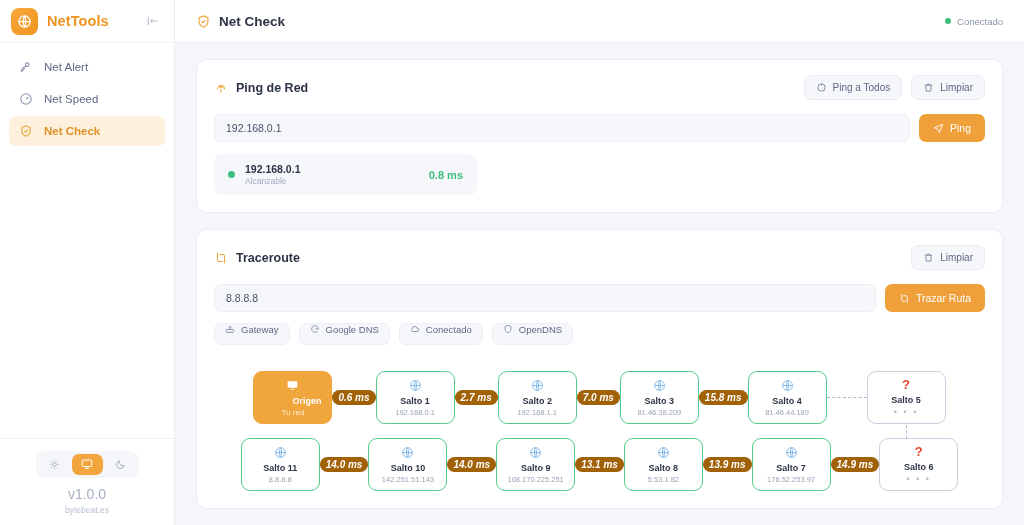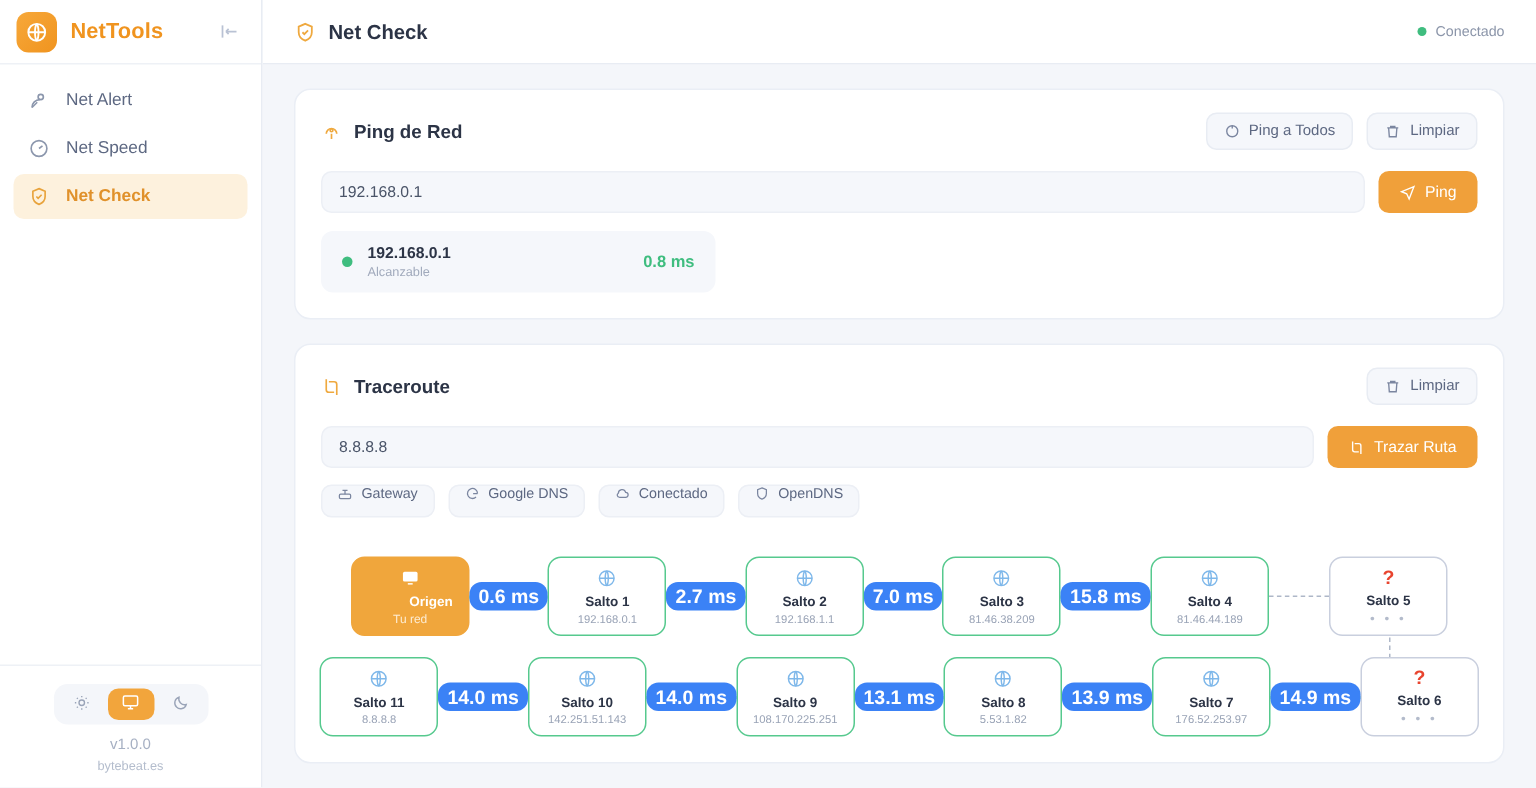--- a/index.html
+++ b/index.html
@@ -69,21 +69,21 @@
   .theme-switch {
     display: flex; background: #f4f6fa; border-radius: 9px; padding: 3px;
     gap: 2px;
   }
   .theme-btn {
     width: 31px; height: 21px; border-radius: 7px;
     display: flex; align-items: center; justify-content: center;
     color: #9aa4b8; cursor: pointer;
   }
   .theme-btn.active { background: #f2a53c; color: #fff; }
-  .ver { font-size: 10px; color: #a6b0c3; margin-top: 8px; }
+  .ver { font-size: 14px; color: #a6b0c3; margin-top: 8px; }
   .site { font-size: 8.5px; color: #b4bdcd; margin-top: 3px; }
 
   
   .main { flex: 1 1 auto; height: 525px; display: flex; flex-direction: column; overflow: hidden; }
   .topbar {
     height: 43px; background: #fff; border-bottom: 1px solid #e8ecf3;
     display: flex; align-items: center; padding: 0 21px;
     flex: 0 0 43px;
   }
   .topbar-title {
@@ -166,22 +166,22 @@
   .hop.origin .hop-label { color: #fff; font-weight: bold; padding-left: 28px; }
   .hop-ip { font-size: 7.5px; color: #99a3b6; margin-top: 2px; }
   .hop.origin .hop-ip { color: #fdecd2; font-size: 8px; }
   .hop-dots { font-size: 9px; color: #b3bbcb; margin-top: 2px; letter-spacing: 2px; }
 
   .link { flex: 0 0 40px; height: 53px; position: relative; display: flex; align-items: center; justify-content: center; }
   .link .line { position: absolute; left: 0; right: 0; top: 26px; height: 2px; background: #56c98e; }
   .link.dashed .line { background: none; border-top: 1.5px dashed #aeb7c8; height: 0; }
   .ms-badge {
     position: relative; z-index: 2;
-    background: #3b82f6; color: #fff; font-size: 13px; font-weight: bold;
-    border-radius: 8px; padding: 2px 6px; white-space: nowrap;
+    background: #a16207; color: #fff; font-size: 10px; font-weight: bold;
+    border-radius: 8px; padding: 2px 6px; white-space: nowrap; font-style: italic;
   }
 
   .vlink { position: absolute; width: 0; border-left: 1.5px dashed #aeb7c8; }
 </style>
 </head>
 <body>
 
 <div class="app">
 
   <aside class="sidebar">

